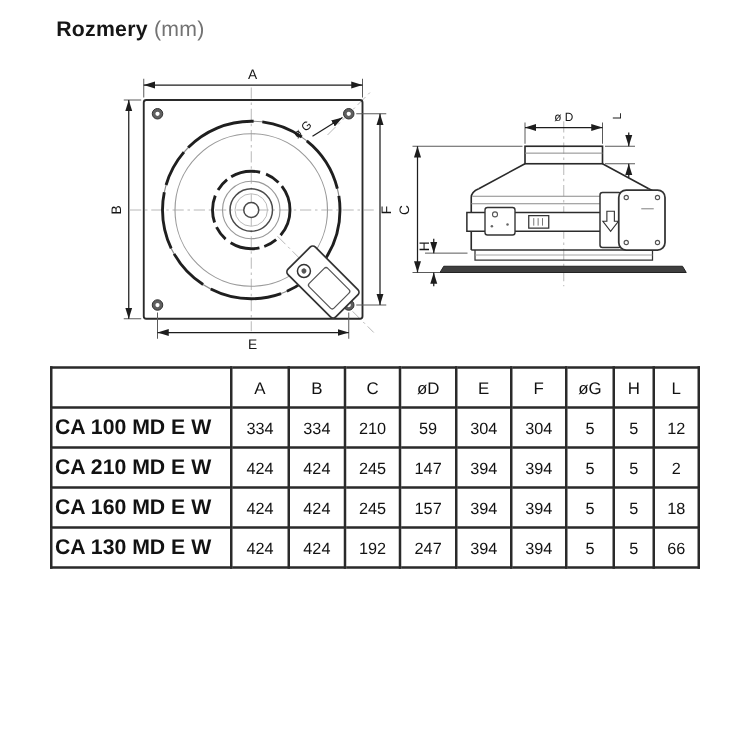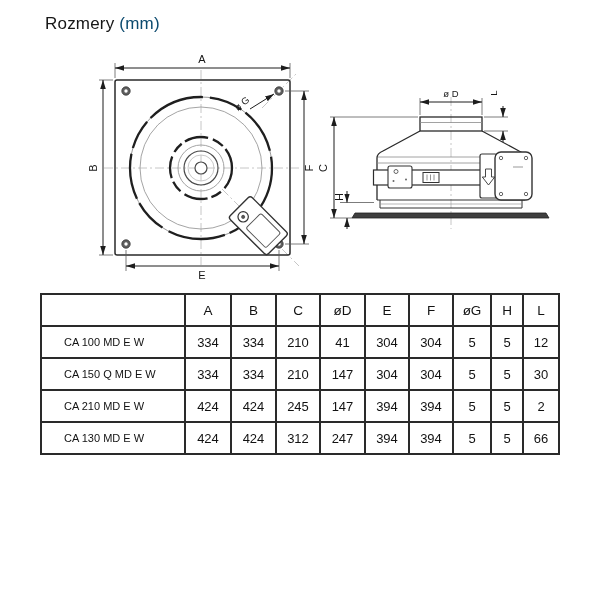--- a/index.html
+++ b/index.html
@@ -1,42 +1,42 @@
 <!DOCTYPE html>
 <html><head>
 <meta charset="utf-8">
 <style>
   html,body{margin:0;padding:0;background:#ffffff;}
   .page{
     position:relative;width:600px;height:600px;background:#ffffff;overflow:hidden;
     font-family:"Liberation Sans",sans-serif;color:#111;
   }
   .title{position:absolute;left:45px;top:14px;font-size:17px;letter-spacing:.2px;}
-  .t-main{font-weight:normal;color:#161616;}
-  .t-unit{font-weight:normal;color:#0c4a6e;}
+  .t-main{font-weight:bold;color:#161616;}
+  .t-unit{font-weight:normal;color:#737373;}
   .drawings{position:absolute;left:0;top:48px;width:600px;height:244px;}
   .ln{stroke:#2a2a2a;fill:none;}
   .ext{stroke:#5a5a5a;stroke-width:0.8;fill:none;}
   .dim{stroke:#1d1d1d;stroke-width:1;fill:none;}
   .cl{stroke:#b8b8b8;stroke-width:0.8;fill:none;stroke-dasharray:9 3 2 3;}
   .seam{stroke:#8a8a8a;stroke-width:0.8;fill:none;}
   .dim-label{font-family:"Liberation Sans",sans-serif;font-size:11px;fill:#161616;}
   .dim-label-sm{font-family:"Liberation Sans",sans-serif;font-size:9.5px;fill:#161616;}
   table.dims{
     position:absolute;left:40px;top:293px;width:518px;
     border-collapse:collapse;table-layout:fixed;background:#fff;
   }
   table.dims th,table.dims td{
     border:2px solid #2a2a2a;height:30px;padding:0;
     text-align:center;font-size:13px;font-weight:normal;color:#121212;
     overflow:hidden;white-space:nowrap;
   }
   table.dims thead th{font-size:13.5px;height:30px;}
   table.dims tbody th.model-cell{
-    text-align:left;padding-left:22px;font-weight:normal;font-size:11px;
+    text-align:left;padding-left:2px;font-weight:bold;font-size:17px;
   }
 </style>
 </head>
 <body>
 
 <div class="page">
 
   <div class="title">
     <span class="t-main">Rozmery</span>
     <span class="t-unit">(mm)</span>
@@ -211,56 +211,56 @@
           <th>H</th>
           <th>L</th>
         </tr>
     </thead>
     <tbody id="table-body">
         <tr>
           <th class="model-cell">CA 100 MD E W</th>
           <td>334</td>
           <td>334</td>
           <td>210</td>
-          <td>41</td>
+          <td>59</td>
           <td>304</td>
           <td>304</td>
           <td>5</td>
           <td>5</td>
           <td>12</td>
         </tr>
         <tr>
-          <th class="model-cell">CA 150 Q MD E W</th>
-          <td>334</td>
-          <td>334</td>
-          <td>210</td>
-          <td>147</td>
-          <td>304</td>
-          <td>304</td>
-          <td>5</td>
-          <td>5</td>
-          <td>30</td>
-        </tr>
-        <tr>
           <th class="model-cell">CA 210 MD E W</th>
           <td>424</td>
           <td>424</td>
           <td>245</td>
           <td>147</td>
           <td>394</td>
           <td>394</td>
           <td>5</td>
           <td>5</td>
           <td>2</td>
         </tr>
         <tr>
+          <th class="model-cell">CA 160 MD E W</th>
+          <td>424</td>
+          <td>424</td>
+          <td>245</td>
+          <td>157</td>
+          <td>394</td>
+          <td>394</td>
+          <td>5</td>
+          <td>5</td>
+          <td>18</td>
+        </tr>
+        <tr>
           <th class="model-cell">CA 130 MD E W</th>
           <td>424</td>
           <td>424</td>
-          <td>312</td>
+          <td>192</td>
           <td>247</td>
           <td>394</td>
           <td>394</td>
           <td>5</td>
           <td>5</td>
           <td>66</td>
         </tr>
       </tbody>
   </table>
 

